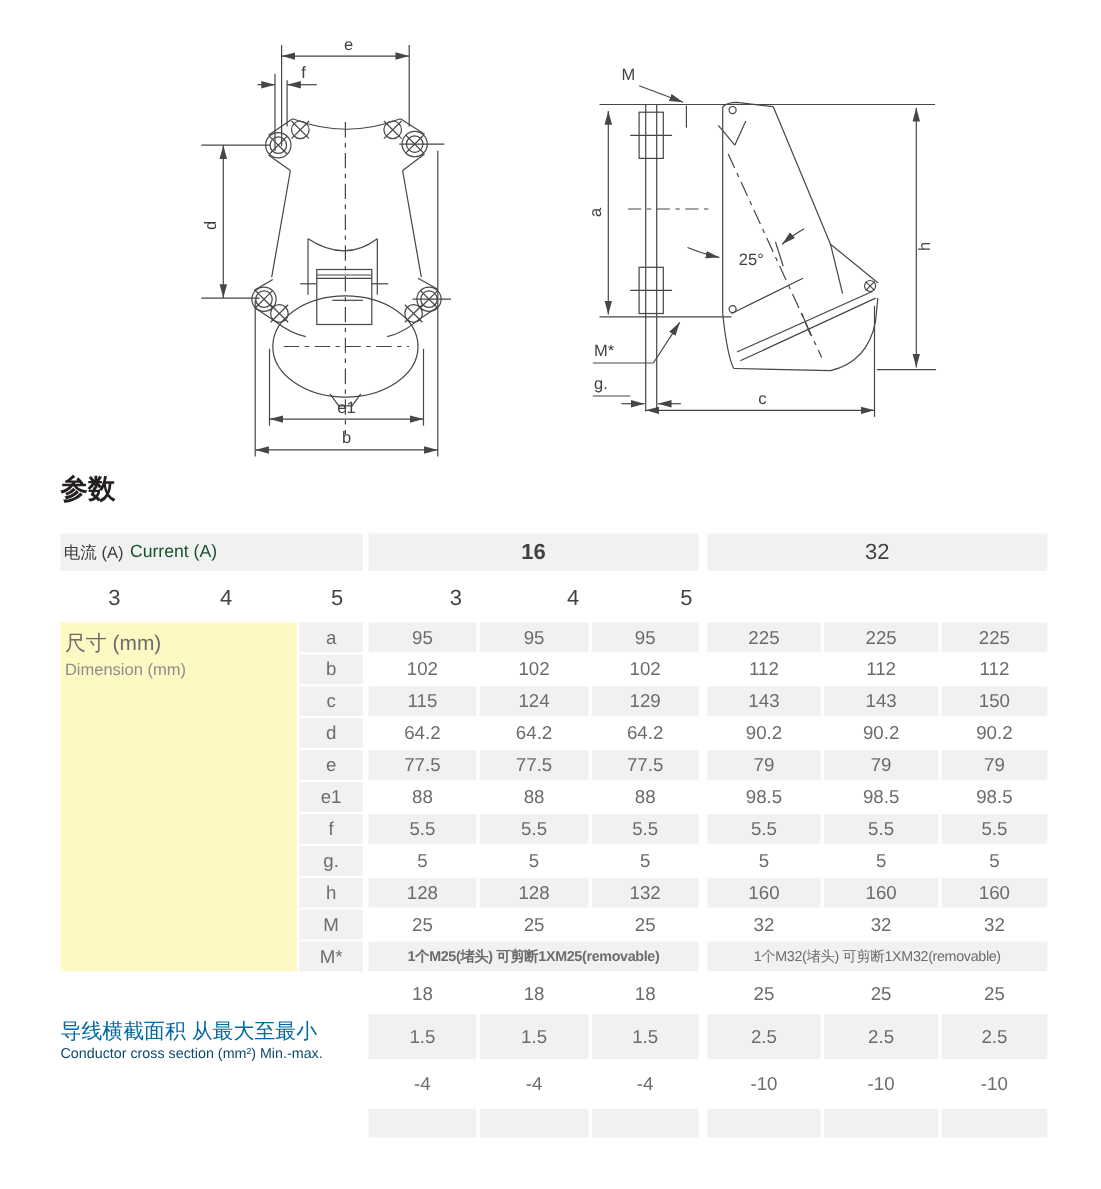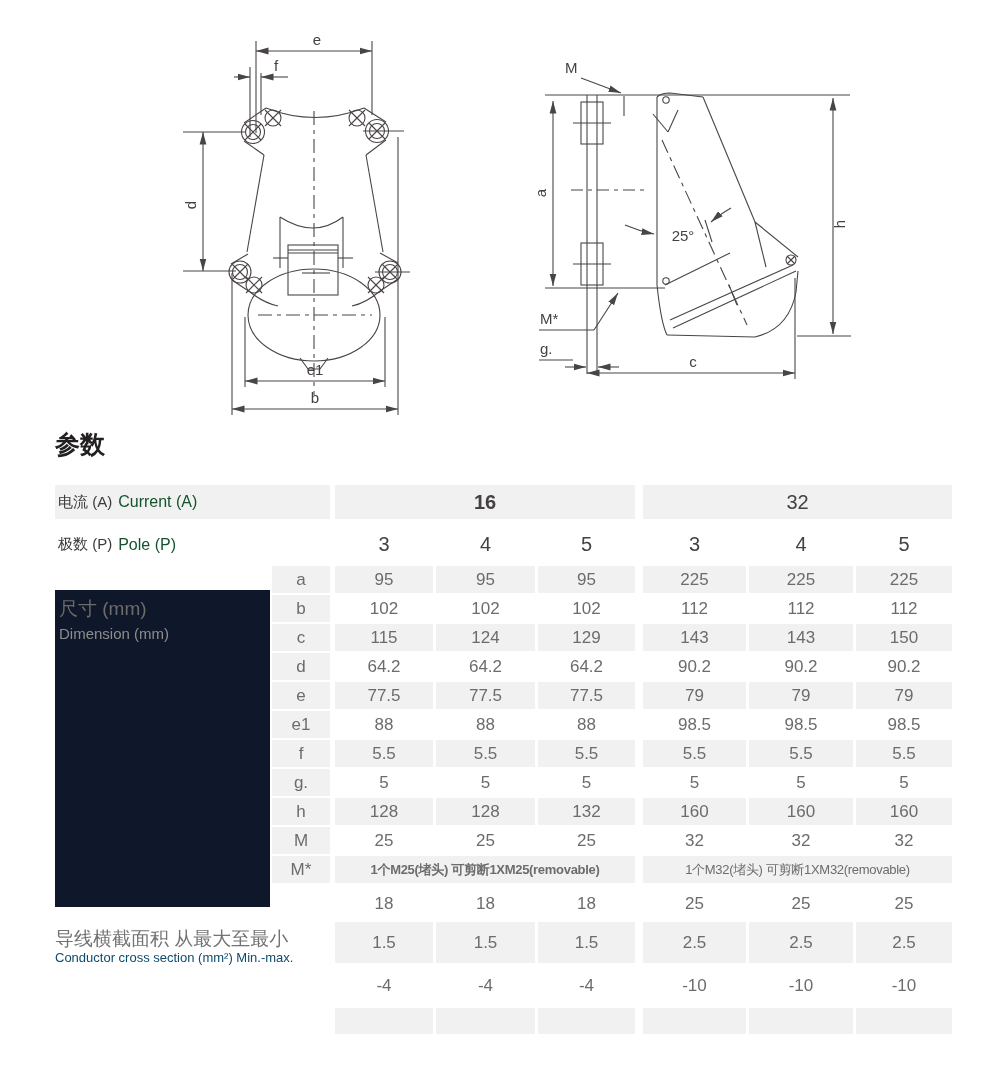--- a/index.html
+++ b/index.html
@@ -29,29 +29,29 @@
   .c4{width:103px;margin-right:3px;}
   .c5{width:104px;margin-right:3px;}
   .c6{width:96px;}
   .span16{width:300px;margin-right:8px;font-weight:bold;}
   .span32{width:309px;}
   .v{font-size:17px;color:#6e6b6b;}
   .num,.pv{font-size:20px;color:#454142;}
   .zh{font-size:15px;color:#3e3a3b;white-space:nowrap;}
   .en{font-size:16px;color:#14532d;margin-left:6px;white-space:nowrap;}
   .ms{font-size:13px;color:#6e6b6b;white-space:nowrap;letter-spacing:-0.3px;}
-  .dimlab{position:absolute;left:0;top:81px;width:215px;height:317px;background:#0f172a;
-          padding:6px 12px 0 4px;box-sizing:border-box;margin-top:24px;}
+  .dimlab{position:absolute;left:0;top:81px;width:215px;height:317px;background:#fef9c3;
+          padding:6px 12px 0 4px;box-sizing:border-box;}
   .dimlab .zh2{font-size:19px;color:#6e6b6b;}
   .dimlab .en2{font-size:15px;color:#8f8c8c;margin-top:3px;}
   .mclab{position:absolute;left:0;top:401px;width:278px;}
   .mclab .zh2{font-size:19px;color:#6e6b6b;line-height:21px;}
   .mclab .en2{font-size:13px;color:#8f8c8c;line-height:14px;}
   .cclab{position:absolute;left:0;top:437px;width:280px;padding-top:5px;}
-  .cclab .zh2{font-size:19px;color:#737373;line-height:23px;white-space:nowrap;}
+  .cclab .zh2{font-size:19px;color:#0369a1;line-height:23px;white-space:nowrap;}
   .cclab .en2{font-size:13px;color:#0c4a6e;line-height:15px;white-space:nowrap;}
 </style>
 </head>
 <body>
 
 <div class="page">
 
   <svg style="left:150px;top:15px" width="310" height="410" viewBox="0 0 310 410">
     <defs>
       <marker id="aF" markerUnits="userSpaceOnUse" markerWidth="13" markerHeight="8" refX="12.5" refY="4" orient="auto-start-reverse">
@@ -270,24 +270,20 @@
     <div class="trow r1">
       <div class="cell lab2 g">
         <span class="zh">电流 (A)</span>
         <span class="en">Current (A)</span>
       </div>
       <div class="cell span16 g num">16</div>
       <div class="cell span32 g num">32</div>
     </div>
 
     <div class="trow r2">
-      <div class="cell lab2">
-        <span class="zh">极数 (P)</span>
-        <span class="en">Pole (P)</span>
-      </div>
       <div class="cell v c1 pv">3</div>
       <div class="cell v c2 pv">4</div>
       <div class="cell v c3 pv">5</div>
       <div class="cell v c4 pv">3</div>
       <div class="cell v c5 pv">4</div>
       <div class="cell v c6 pv">5</div>
     </div>
 
     <div class="dimlab">
       <div class="zh2">尺寸 (mm)</div>

